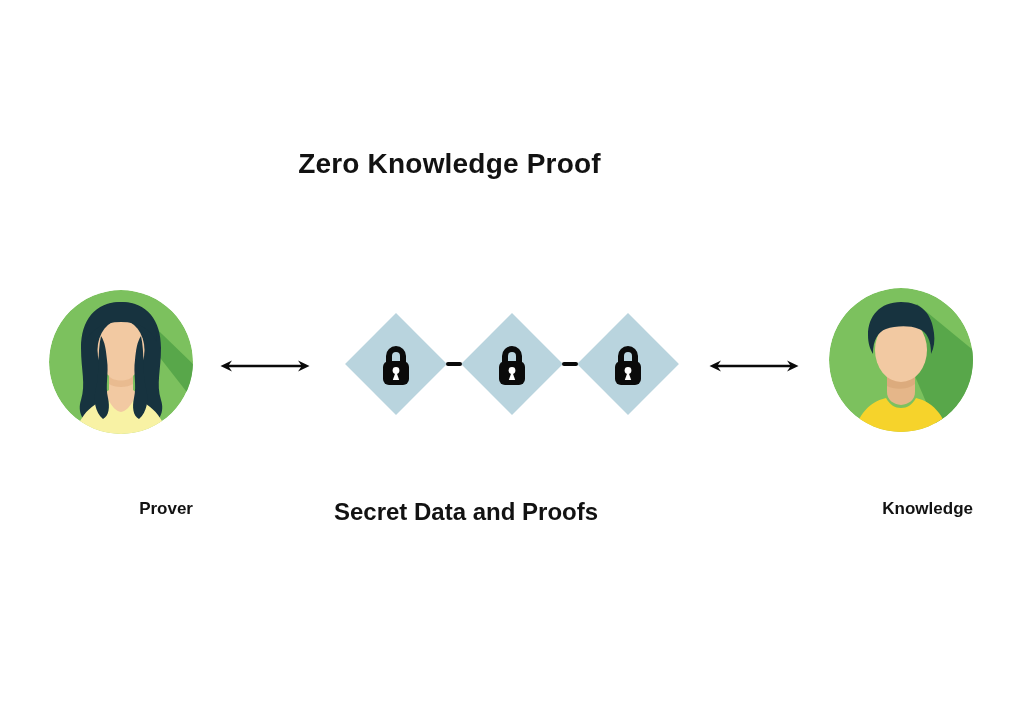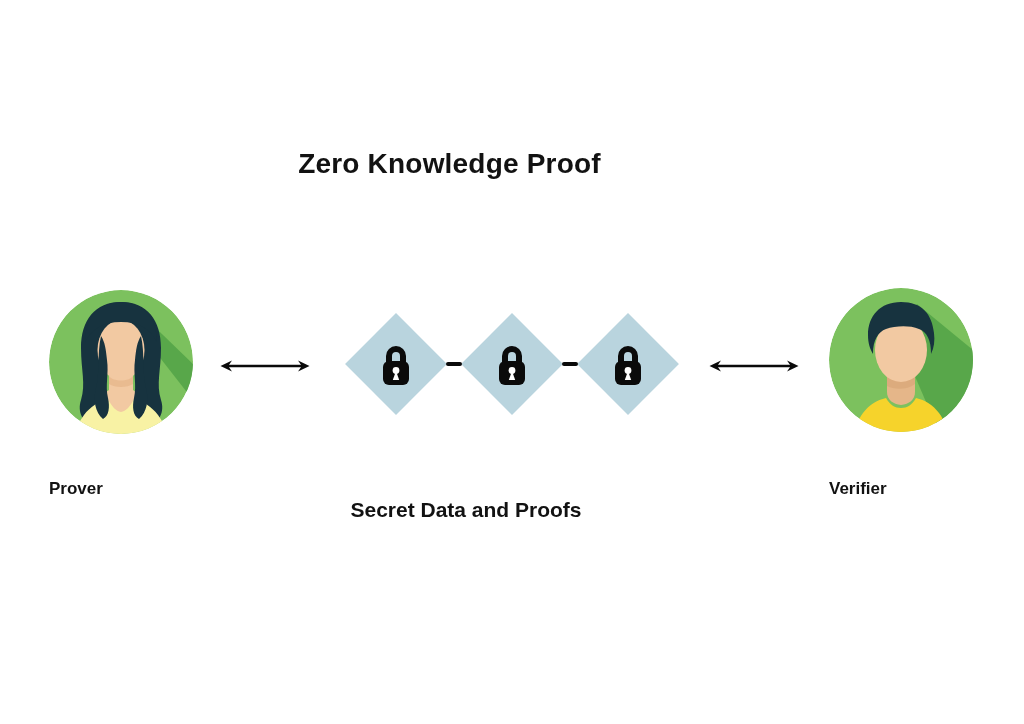--- a/index.html
+++ b/index.html
@@ -26,34 +26,35 @@
   .avatar {
     position: absolute;
     width: 144px;
     height: 144px;
   }
   .avatar-left  { left: 49px;  top: 290px; }
   .avatar-right { left: 829px; top: 288px; }
   .actor-label {
     position: absolute;
     width: 144px;
-    text-align: left;
+    text-align: right;
     font-size: 17px;
     font-weight: bold;
     color: #121212;
+    margin-top: 20px;
   }
   .label-left  { left: 49px;  top: 479px; }
   .label-right { left: 829px; top: 479px; }
   .caption {
     position: absolute;
     top: 498px;
     left: 0;
     width: 932px;
     text-align: center;
-    font-size: 21px;
+    font-size: 24px;
     font-weight: bold;
     color: #121212;
   }
   .arrow {
     position: absolute;
     width: 92px;
     height: 16px;
   }
   .arrow-left  { left: 219px; top: 358px; }
   .arrow-right { left: 708px; top: 358px; }
@@ -194,16 +195,16 @@
     <path d="M16,30 L12.8,39 L19.2,39 Z" fill="#ffffff"></path>
   </svg>
   <svg class="lock lock-3" viewBox="0 0 32 46">
     <path d="M9,24 L9,15 A7,7 0 0 1 23,15 L23,24" fill="none" stroke="#0a0a0a" stroke-width="6" stroke-linecap="round"></path>
     <rect x="3" y="20" width="26" height="24" rx="6" fill="#0a0a0a"></rect>
     <circle cx="16" cy="29.5" r="3.4" fill="#ffffff"></circle>
     <path d="M16,30 L12.8,39 L19.2,39 Z" fill="#ffffff"></path>
   </svg>
 
   <div class="actor-label label-left">Prover</div>
-  <div class="actor-label label-right">Verifier</div>
+  <div class="actor-label label-right">Knowledge</div>
   <div class="caption">Secret Data and Proofs</div>
 
 </div>
 
 </body></html>

